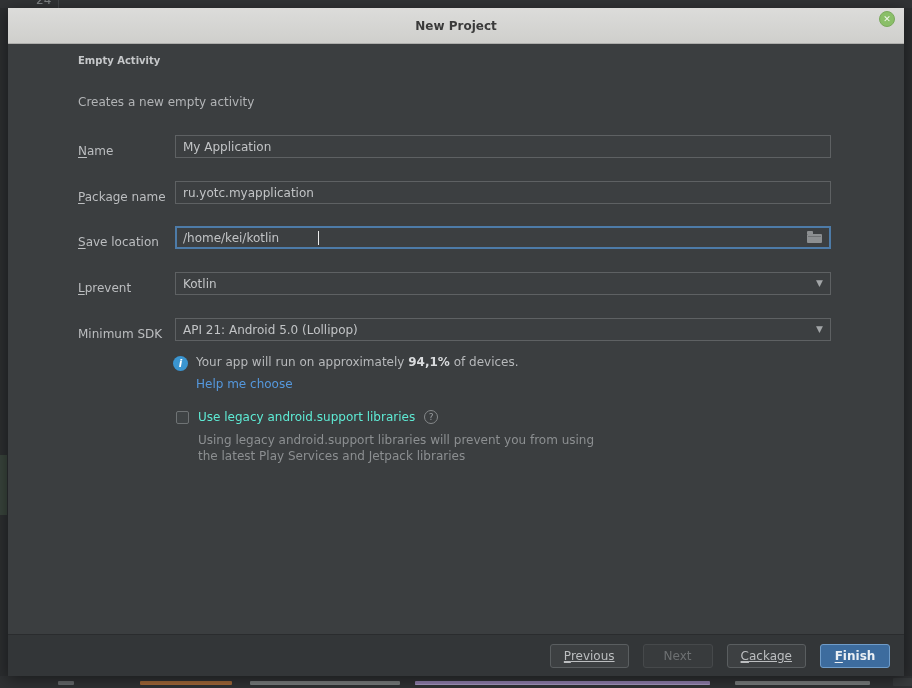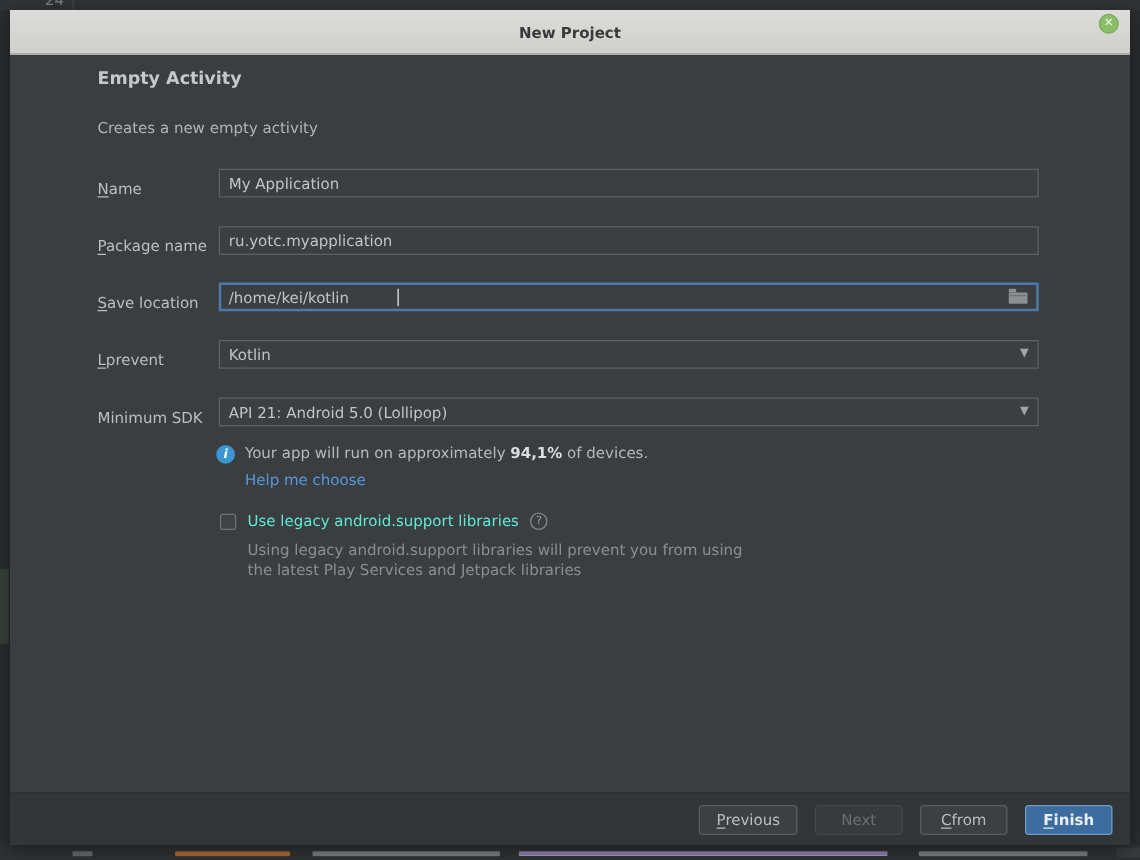--- a/index.html
+++ b/index.html
@@ -50,21 +50,21 @@
   }
   .close-btn {
     position: absolute; right: 9px; top: 3px;
     width: 16px; height: 16px; border-radius: 50%;
     background: #8abf68; border: 1px solid #7aa95c;
     color: #f2f6ee; font-size: 9px; font-weight: bold;
     display: flex; align-items: center; justify-content: center;
     cursor: default; line-height: 1;
   }
 
-  .heading  { position: absolute; left: 70px; top: 47px; font-weight: bold; color: #c6c8ca; font-size: 14px; }
+  .heading  { position: absolute; left: 70px; top: 47px; font-weight: bold; color: #c6c8ca; font-size: 10px; }
   .subtitle { position: absolute; left: 70px; top: 87px; color: #b2b4b6; }
 
   .row {
     position: absolute; left: 70px; width: 753px; height: 26px;
     display: flex; align-items: flex-end;
   }
   .row-name     { top: 124px; }
   .row-package  { top: 170px; }
   .row-save     { top: 215px; }
   .row-language { top: 261px; }
@@ -132,21 +132,21 @@
     position: absolute; left: 0; right: 0; bottom: 0; height: 42px;
     background: #333638; border-top: 1px solid #2a2c2e;
     display: flex; align-items: center; justify-content: flex-end;
     gap: 14px; padding-right: 14px;
   }
   .btn {
     height: 24px; min-width: 70px; padding: 0 13px;
     display: flex; align-items: center; justify-content: center;
     border-radius: 3px; cursor: default;
   }
-  .btn-normal   { background: #3d4042; border: 1px solid #5a5e60; color: #bcbec0; }
+  .btn-normal   { background: #3d4042; border: 1px solid #5a5e60; color: #bcbec0; text-decoration: underline; }
   .btn-disabled { background: #383b3d; border: 1px solid #46494b; color: #6d7072; }
   .btn-primary  { background: #3d6c9e; border: 1px solid #6f9cc9; color: #eaeff4; font-weight: bold; }
 </style>
 </head>
 <body>
 
 <div class="bg-top">
   <span class="bg-line-number">24</span>
   <span class="bg-gutter-line"></span>
 </div>
@@ -226,20 +226,20 @@
   </div>
 
   <div class="button-bar">
     <div class="btn btn-normal">
         <span><span class="mn">P</span><span>revious</span></span>
       </div>
     <div class="btn btn-disabled">
         <span>Next</span>
       </div>
     <div class="btn btn-normal">
-        <span><span class="mn">C</span><span>from</span></span>
+        <span><span class="mn">C</span><span>ackage</span></span>
       </div>
     <div class="btn btn-primary">
         <span><span class="mn">F</span><span>inish</span></span>
       </div>
   </div>
 
 </div>
 
 </body></html>

